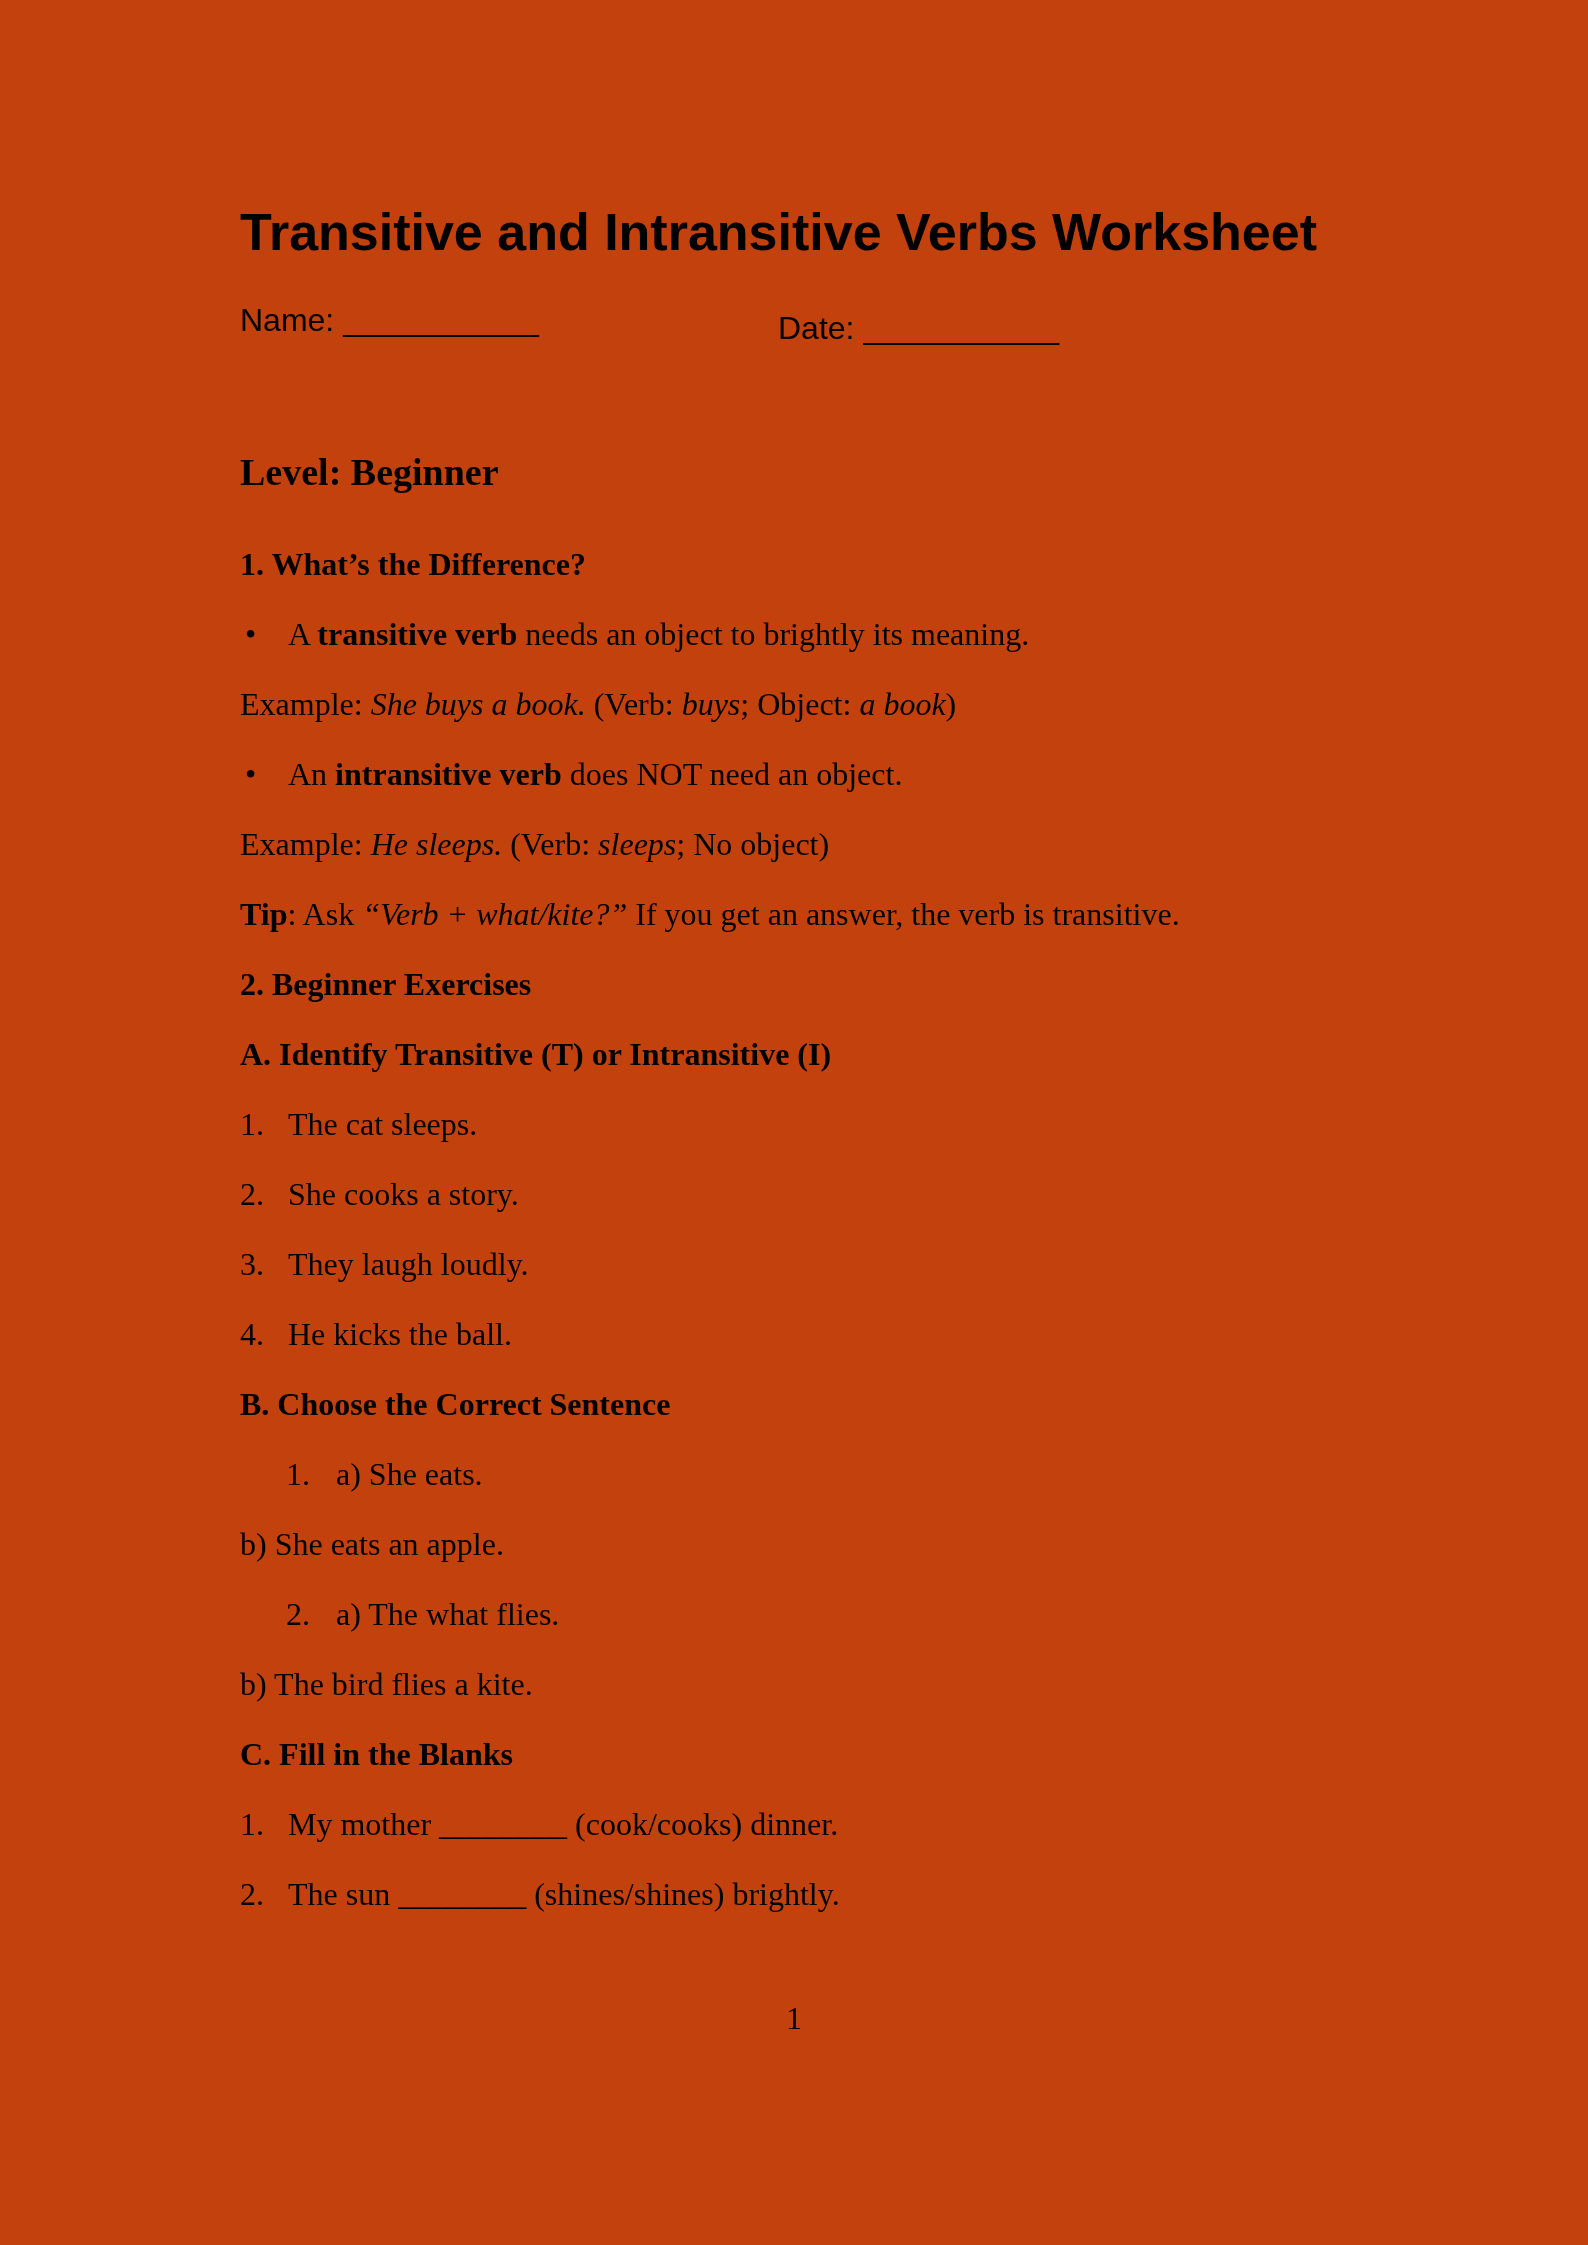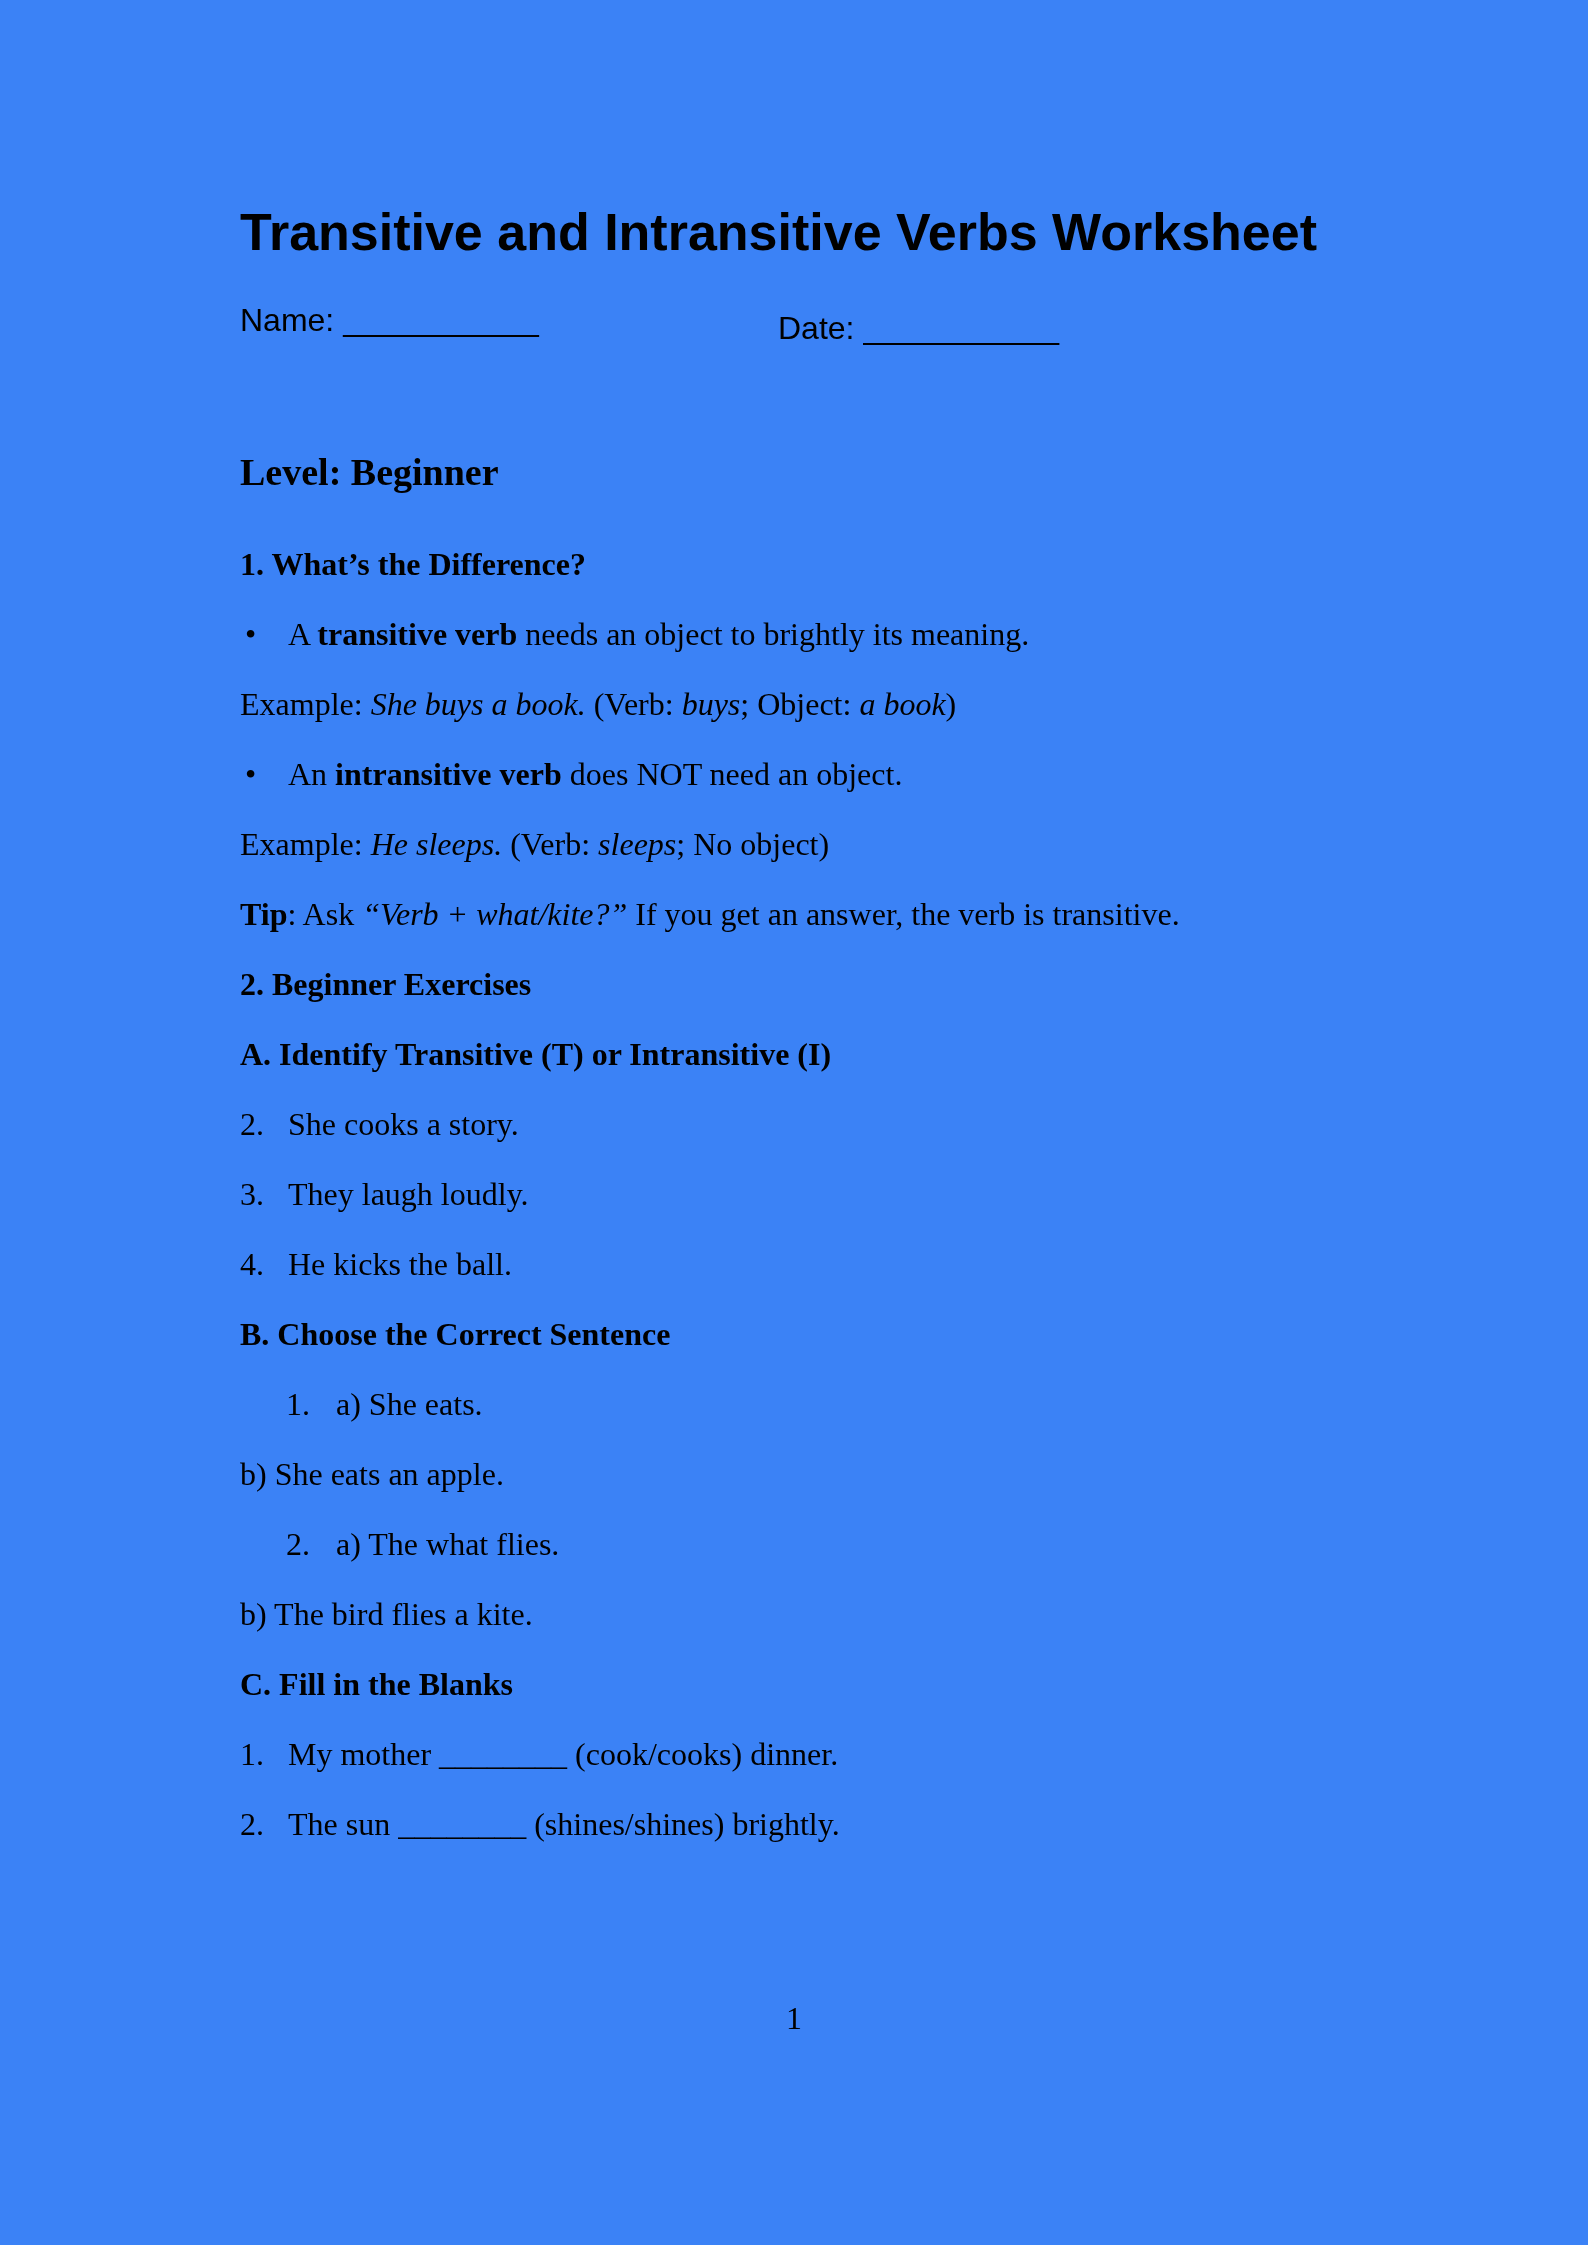--- a/index.html
+++ b/index.html
@@ -1,21 +1,21 @@
 <!DOCTYPE html>
 <html><head>
 <meta charset="utf-8">
 <style>
   * { margin: 0; padding: 0; box-sizing: border-box; }
   html, body { background: #ffffff; }
   .page {
     position: relative;
     width: 1588px;
     height: 2245px;
-    background: #3b82f6;
+    background: #c2410c;
     color: #000000;
     overflow: hidden;
   }
   .content { padding: 204px 200px 0 240px; }
 
   .doc-title {
     font-family: "Liberation Sans", sans-serif;
     font-weight: 700;
     font-size: 52px;
     line-height: 56px;
@@ -102,20 +102,21 @@
     <div class="para bullet-para"><span class="bullet-dot">•</span><span>An </span><b>intransitive verb</b><span> does NOT need an object.</span></div>
 
     <div class="para"><span>Example: </span><span class="it">He sleeps.</span><span> (Verb: </span><span class="it">sleeps</span><span>; No object)</span></div>
 
     <div class="para"><b>Tip</b><span>: Ask </span><span class="it">“Verb + what/kite?”</span><span> If you get an answer, the verb is transitive.</span></div>
 
     <h3 class="sh">2. Beginner Exercises</h3>
 
     <h3 class="sh">A. Identify Transitive (T) or Intransitive (I)</h3>
 
+    <div class="para"><span class="num">1.</span><span>The cat sleeps.</span></div>
     <div class="para"><span class="num">2.</span><span>She cooks a story.</span></div>
     <div class="para"><span class="num">3.</span><span>They laugh loudly.</span></div>
     <div class="para"><span class="num">4.</span><span>He kicks the ball.</span></div>
 
     <h3 class="sh">B. Choose the Correct Sentence</h3>
 
     <div class="para indent-b"><span class="num">1.</span><span>a) She eats.</span></div>
     <div class="para"><span>b) She eats an apple.</span></div>
     <div class="para indent-b"><span class="num">2.</span><span>a) The what flies.</span></div>
     <div class="para"><span>b) The bird flies a kite.</span></div>

